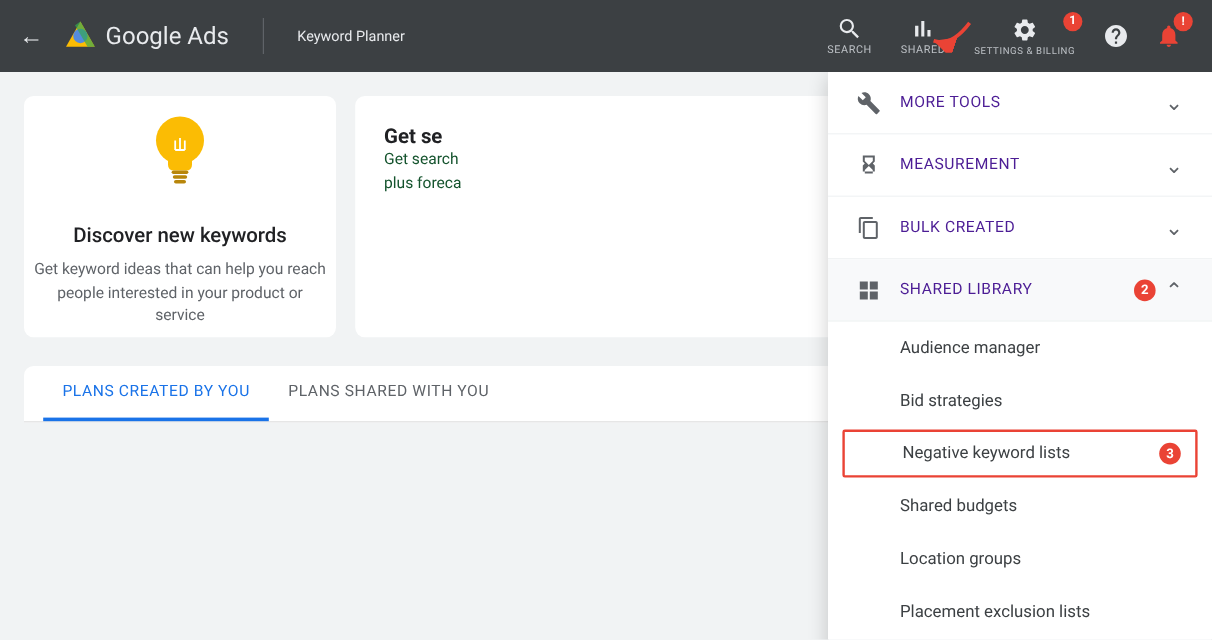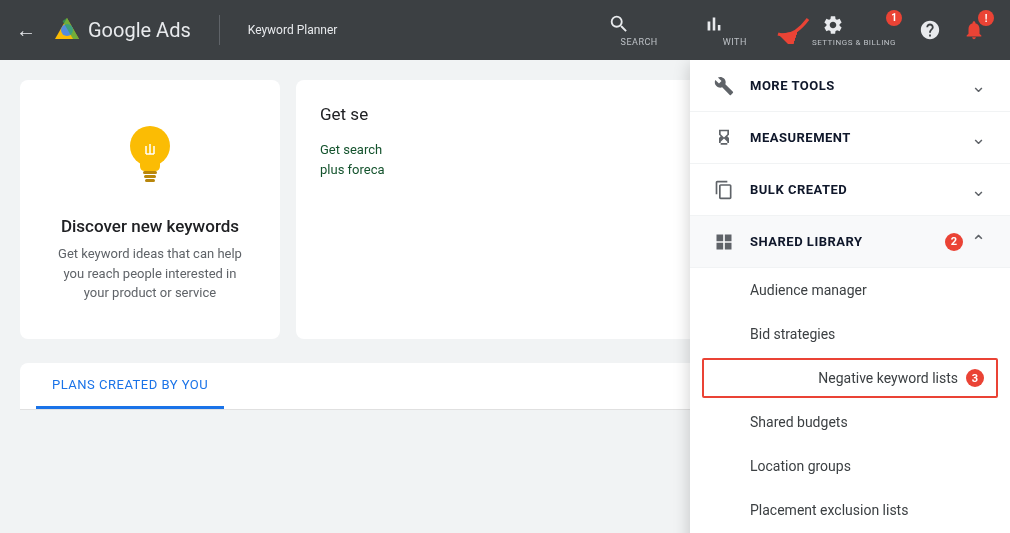--- a/index.html
+++ b/index.html
@@ -65,21 +65,20 @@
       cursor: pointer;
       border-radius: 4px;
       position: relative;
     }
     .header-icon-btn svg { width: 22px; height: 22px; fill: #e8eaed; }
     .header-icon-label {
       color: #bdc1c6;
       font-size: 9px;
       margin-top: 2px;
       letter-spacing: 0.5px;
-      margin-left: 41px;
     }
     .tools-btn { position: relative; }
     .tools-btn svg { fill: #ea4335; }
     .badge {
       position: absolute;
       top: 2px;
       right: 4px;
       background: #ea4335;
       color: white;
       border-radius: 50%;
@@ -131,21 +130,21 @@
 
     
     .cards-row {
       display: flex;
       gap: 16px;
       margin-bottom: 24px;
     }
     .card {
       background: white;
       border-radius: 8px;
-      padding: 36px;
+      padding: 7px;
       flex: 1;
       display: flex;
       flex-direction: column;
       align-items: center;
       text-align: center;
       max-width: 260px;
     }
     .card-icon {
       margin-bottom: 16px;
     }
@@ -163,23 +162,23 @@
     }
     .card-partial {
       background: white;
       border-radius: 8px;
       padding: 24px;
       flex: 1;
       overflow: hidden;
     }
     .card-partial-title {
       font-size: 17px;
-      font-weight: 400;
+      font-weight: 700;
       color: #202124;
-      margin-bottom: 16px;
+      margin-bottom: 0;
     }
     .card-partial-desc {
       font-size: 13px;
       color: #14532d;
       line-height: 1.5;
     }
 
     
     .tabs-area {
       background: white;
@@ -227,22 +226,22 @@
     .dropdown-icon {
       width: 20px;
       height: 20px;
       margin-right: 16px;
       color: #5f6368;
       flex-shrink: 0;
     }
     .dropdown-label {
       flex: 1;
       font-size: 13px;
-      font-weight: 700;
-      color: #0f172a;
+      font-weight: 400;
+      color: #4c1d95;
       letter-spacing: 0.5px;
     }
     .dropdown-chevron {
       color: #5f6368;
       font-size: 18px;
     }
     .dropdown-badge {
       background: #ea4335;
       color: white;
       border-radius: 50%;
@@ -258,21 +257,20 @@
 
     
     .dropdown-subitem {
       display: flex;
       align-items: center;
       padding: 0 24px 0 60px;
       height: 44px;
       cursor: pointer;
       font-size: 14px;
       color: #3c4043;
-      text-align: right;
     }
     .dropdown-subitem.highlighted {
       border: 2px solid #ea4335;
       margin: 2px 12px;
       padding: 0 12px 0 48px;
       border-radius: 2px;
       height: 40px;
     }
 
     
@@ -315,21 +313,21 @@
       <svg viewBox="0 0 24 24">
           <path d="M15.5 14h-.79l-.28-.27A6.471 6.471 0 0 0 16 9.5 6.5 6.5 0 1 0 9.5 16c1.61 0 3.09-.59 4.23-1.57l.27.28v.79l5 4.99L20.49 19l-4.99-5zm-6 0C7.01 14 5 11.99 5 9.5S7.01 5 9.5 5 14 7.01 14 9.5 11.99 14 9.5 14z"></path>
         </svg>
       <span class="header-icon-label">SEARCH</span>
     </div>
 
     <div class="header-icon-btn">
       <svg viewBox="0 0 24 24">
           <path d="M5 9.2h3V19H5V9.2zM10.6 5h2.8v14h-2.8V5zm5.6 8H19v6h-2.8v-6z"></path>
         </svg>
-      <span class="header-icon-label">WITH</span>
+      <span class="header-icon-label">SHARED</span>
     </div>
 
 
     <div class="header-icon-btn" style="position:relative;">
       <svg viewBox="0 0 24 24">
           <path d="M19.14,12.94c0.04-0.3,0.06-0.61,0.06-0.94c0-0.32-0.02-0.64-0.07-0.94l2.03-1.58c0.18-0.14,0.23-0.41,0.12-0.61 l-1.92-3.32c-0.12-0.22-0.37-0.29-0.59-0.22l-2.39,0.96c-0.5-0.38-1.03-0.7-1.62-0.94L14.4,2.81c-0.04-0.24-0.24-0.41-0.48-0.41 h-3.84c-0.24,0-0.43,0.17-0.47,0.41L9.25,5.35C8.66,5.59,8.12,5.92,7.63,6.29L5.24,5.33c-0.22-0.08-0.47,0-0.59,0.22L2.74,8.87 C2.62,9.08,2.66,9.34,2.86,9.48l2.03,1.58C4.84,11.36,4.8,11.69,4.8,12s0.02,0.64,0.07,0.94l-2.03,1.58 c-0.18,0.14-0.23,0.41-0.12,0.61l1.92,3.32c0.12,0.22,0.37,0.29,0.59,0.22l2.39-0.96c0.5,0.38,1.03,0.7,1.62,0.94l0.36,2.54 c0.05,0.24,0.24,0.41,0.48,0.41h3.84c0.24,0,0.44-0.17,0.47-0.41l0.36-2.54c0.59-0.24,1.13-0.56,1.62-0.94l2.39,0.96 c0.22,0.08,0.47,0,0.59-0.22l1.92-3.32c0.12-0.22,0.07-0.47-0.12-0.61L19.14,12.94z M12,15.6c-1.98,0-3.6-1.62-3.6-3.6 s1.62-3.6,3.6-3.6s3.6,1.62,3.6,3.6S13.98,15.6,12,15.6z"></path>
         </svg>
       <span class="header-icon-label" style="font-size:8px; text-align:center;">SETTINGS &amp; BILLING</span>
       <div class="badge">1</div>
     </div>
@@ -387,20 +385,21 @@
 
       <div class="card-partial">
         <div class="card-partial-title">Get se</div>
         <div class="card-partial-desc">Get search<br>plus foreca</div>
       </div>
     </div>
 
     <div class="tabs-area">
       <div class="tabs-row">
         <div class="tab active">PLANS CREATED BY YOU</div>
+        <div class="tab">PLANS SHARED WITH YOU</div>
       </div>
     </div>
   </div>
 
   <div class="dropdown-overlay">
 
     <div class="dropdown-item">
       <div class="dropdown-icon">
         <svg viewBox="0 0 24 24" width="20" height="20" fill="#5f6368">
             <path d="M22.7 19l-9.1-9.1c.9-2.3.4-5-1.5-6.9-2-2-5-2.4-7.4-1.3L9 6 6 9 1.6 4.7C.4 7.1.9 10.1 2.9 12.1c1.9 1.9 4.6 2.4 6.9 1.5l9.1 9.1c.4.4 1 .4 1.4 0l2.3-2.3c.5-.4.5-1.1.1-1.4z"></path>
@@ -442,21 +441,21 @@
     </div>
 
     <div class="dropdown-subitem">
       <span>Audience manager</span>
     </div>
     <div class="dropdown-subitem">
       <span>Bid strategies</span>
     </div>
 
     <div class="dropdown-subitem highlighted" style="display:flex; align-items:center;">
-      <span style="flex:1;margin-left:16px;">Negative keyword lists</span>
+      <span style="flex:1;">Negative keyword lists</span>
       <div class="badge-3">3</div>
     </div>
     <div class="dropdown-subitem">
       <span>Shared budgets</span>
     </div>
     <div class="dropdown-subitem">
       <span>Location groups</span>
     </div>
     <div class="dropdown-subitem">
       <span>Placement exclusion lists</span>

